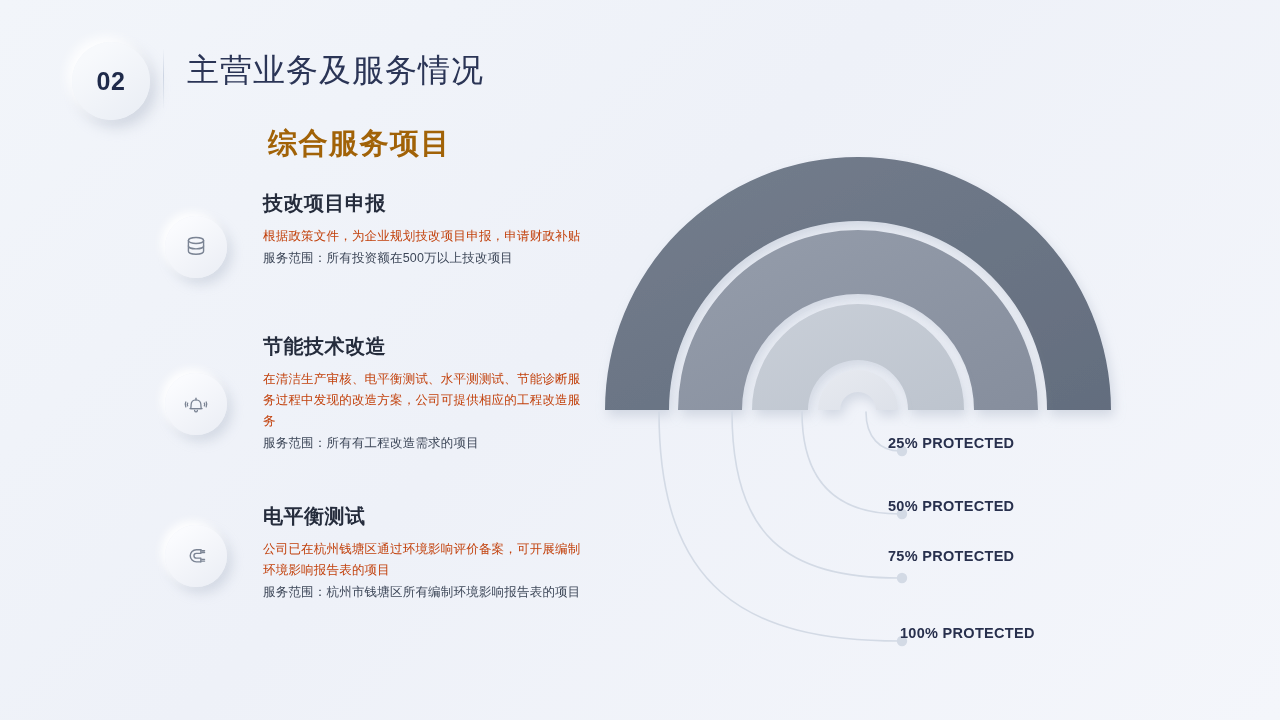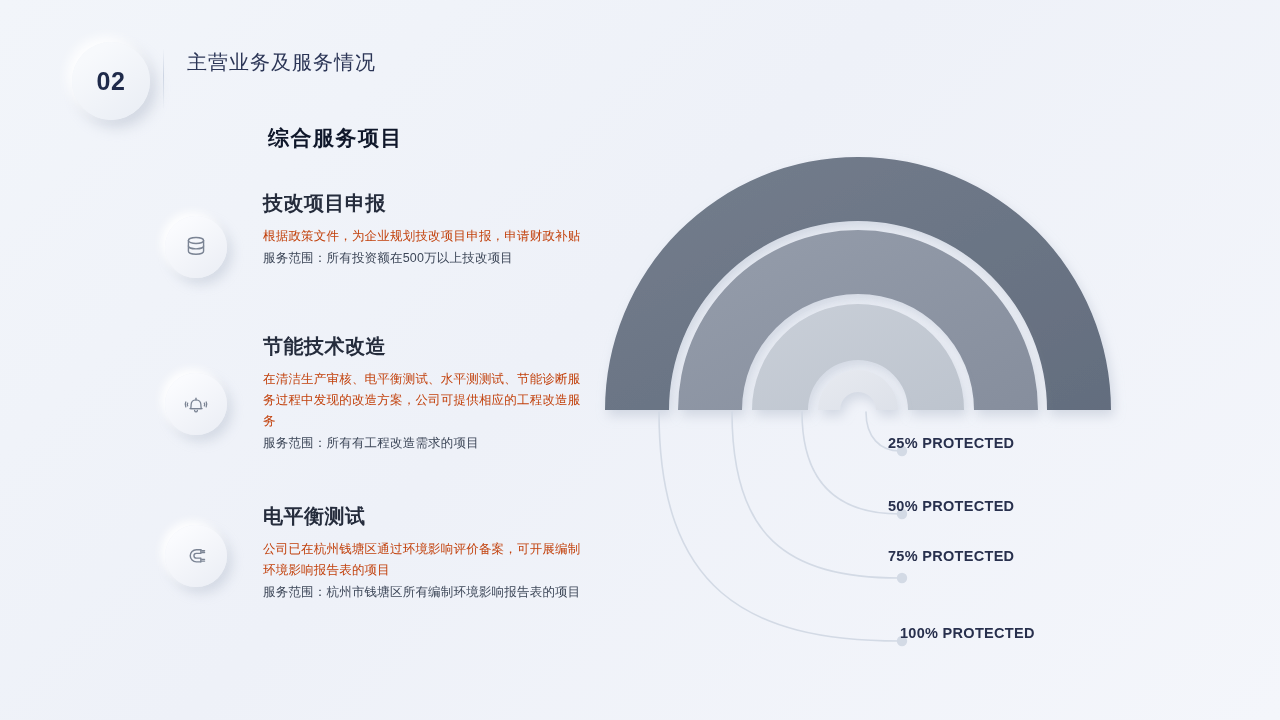--- a/index.html
+++ b/index.html
@@ -41,31 +41,31 @@
   }
   #header-divider {
     position: absolute;
     left: 131px; top: 48px;
     width: 1px; height: 62px;
     background: linear-gradient(to bottom, rgba(200,210,226,0), #cdd5e3 45%, rgba(200,210,226,0));
   }
   #page-title {
     position: absolute;
     left: 155px; top: 49px;
-    font-size: 20px;
+    font-size: 32px;
     color: #2b3556;
     letter-spacing: 1px;
     white-space: nowrap;
   }
   #page-subtitle {
     position: absolute;
     left: 236px; top: 124px;
-    font-size: 21px;
-    font-weight: bold;
-    color: #0f172a;
+    font-size: 29px;
+    font-weight: bold;
+    color: #a16207;
     letter-spacing: 1.5px;
     white-space: nowrap;
   }
 
   
   #feature-list {
     position: absolute;
     left: 0; top: 190px;
     width: 600px;
   }

